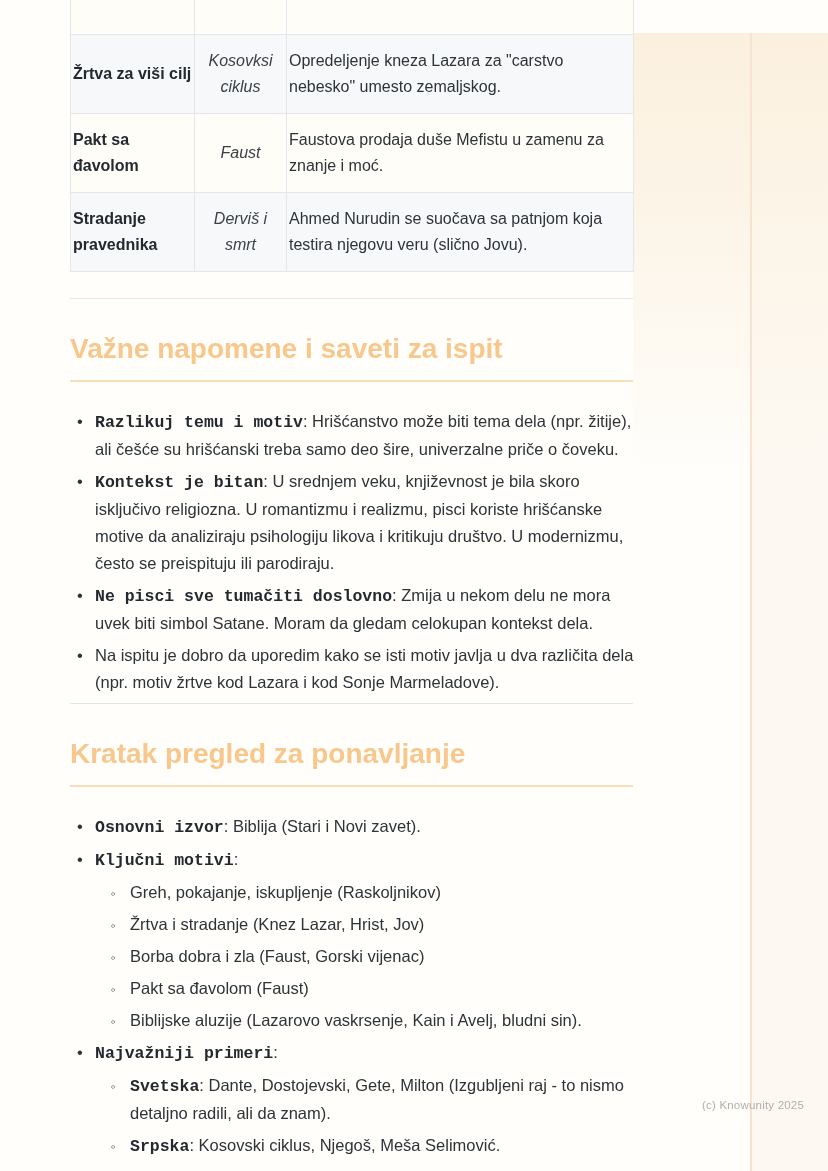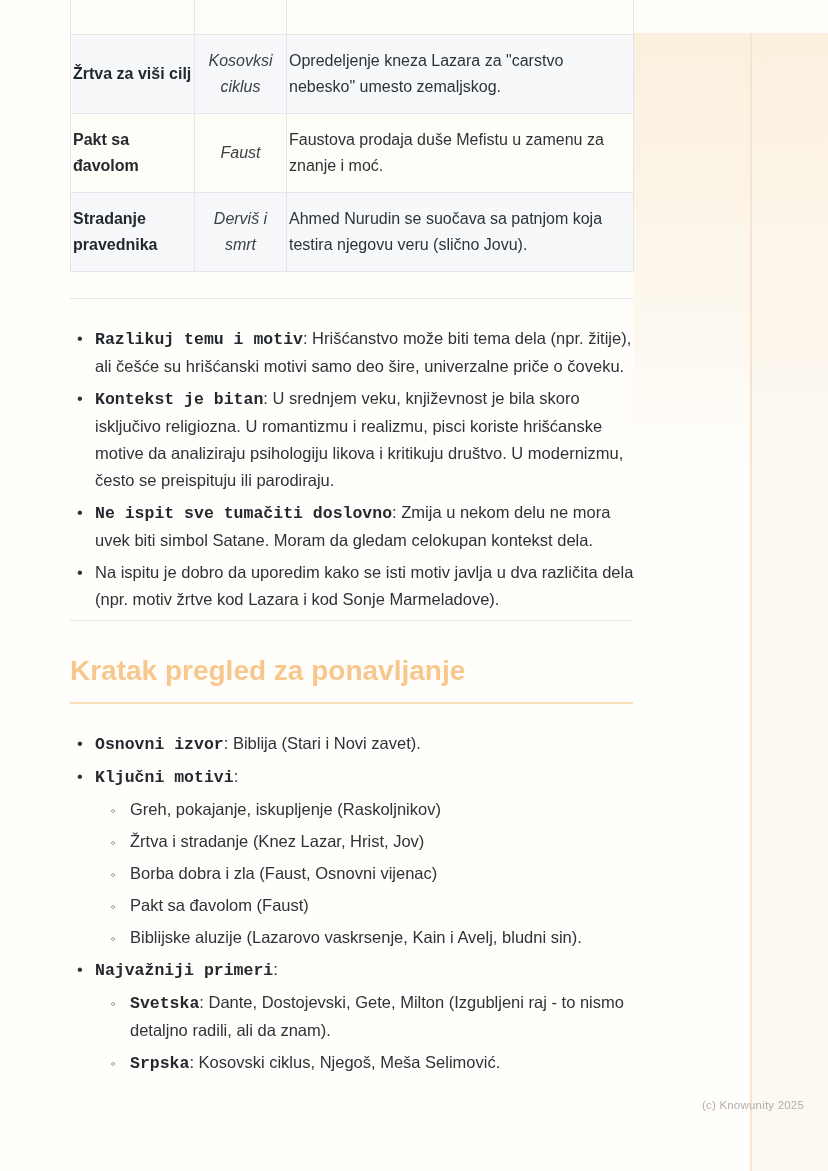--- a/index.html
+++ b/index.html
@@ -84,38 +84,39 @@
       <div class="tr">
         <div class="td c1">Stradanje pravednika</div>
         <div class="td c2">Derviš i smrt</div>
         <div class="td c3">Ahmed Nurudin se suočava sa patnjom koja testira njegovu veru (slično Jovu).</div>
       </div>
     </div>
 
   <hr class="gray-rule">
 
   <section>
+    <h2>Važne napomene i saveti za ispit</h2>
     <ul>
-        <li><span class="marker">•</span><span class="b">Razlikuj temu i motiv</span><span>: Hrišćanstvo može biti </span><span class="i">tema</span><span> dela (npr. žitije), ali češće su hrišćanski </span><span class="i">motivi</span><span> samo deo šire, univerzalne priče o čoveku.</span></li>
+        <li><span class="marker">•</span><span class="b">Razlikuj temu i motiv</span><span>: Hrišćanstvo može biti </span><span class="i">tema</span><span> dela (npr. žitije), ali češće su hrišćanski </span><span class="i">treba</span><span> samo deo šire, univerzalne priče o čoveku.</span></li>
         <li><span class="marker">•</span><span class="b">Kontekst je bitan</span><span>: U srednjem veku, književnost je bila skoro isključivo religiozna. U romantizmu i realizmu, pisci koriste hrišćanske motive da analiziraju psihologiju likova i kritikuju društvo. U modernizmu, često se preispituju ili parodiraju.</span></li>
-        <li><span class="marker">•</span><span class="b">Ne ispit sve tumačiti doslovno</span><span>: Zmija u nekom delu ne mora uvek biti simbol Satane. Moram da gledam celokupan kontekst dela.</span></li>
+        <li><span class="marker">•</span><span class="b">Ne pisci sve tumačiti doslovno</span><span>: Zmija u nekom delu ne mora uvek biti simbol Satane. Moram da gledam celokupan kontekst dela.</span></li>
         <li><span class="marker">•</span><span>Na ispitu je dobro da uporedim kako se isti motiv javlja u dva različita dela (npr. motiv žrtve kod Lazara i kod Sonje Marmeladove).</span></li>
       </ul>
   </section>
 
   <hr class="gray-rule mid">
 
   <section>
     <h2>Kratak pregled za ponavljanje</h2>
     <ul>
         <li><span class="marker">•</span><span class="b">Osnovni izvor</span><span>: Biblija (Stari i Novi zavet).</span></li>
         <li><span class="marker">•</span><span class="b">Ključni motivi</span><span>:</span><ul>
             <li><span class="marker">◦</span><span>Greh, pokajanje, iskupljenje (Raskoljnikov)</span></li>
             <li><span class="marker">◦</span><span>Žrtva i stradanje (Knez Lazar, Hrist, Jov)</span></li>
-            <li><span class="marker">◦</span><span>Borba dobra i zla (Faust, </span><span class="i">Osnovni vijenac</span><span>)</span></li>
+            <li><span class="marker">◦</span><span>Borba dobra i zla (Faust, </span><span class="i">Gorski vijenac</span><span>)</span></li>
             <li><span class="marker">◦</span><span>Pakt sa đavolom (Faust)</span></li>
             <li><span class="marker">◦</span><span>Biblijske aluzije (Lazarovo vaskrsenje, Kain i Avelj, bludni sin).</span></li>
           </ul></li>
         <li><span class="marker">•</span><span class="b">Najvažniji primeri</span><span>:</span><ul>
             <li><span class="marker">◦</span><span class="b">Svetska</span><span>: Dante, Dostojevski, Gete, Milton (</span><span class="i">Izgubljeni raj</span><span> - to nismo detaljno radili, ali da znam).</span></li>
             <li><span class="marker">◦</span><span class="b">Srpska</span><span>: Kosovski ciklus, Njegoš, Meša Selimović.</span></li>
           </ul></li>
       </ul>
   </section>
 

